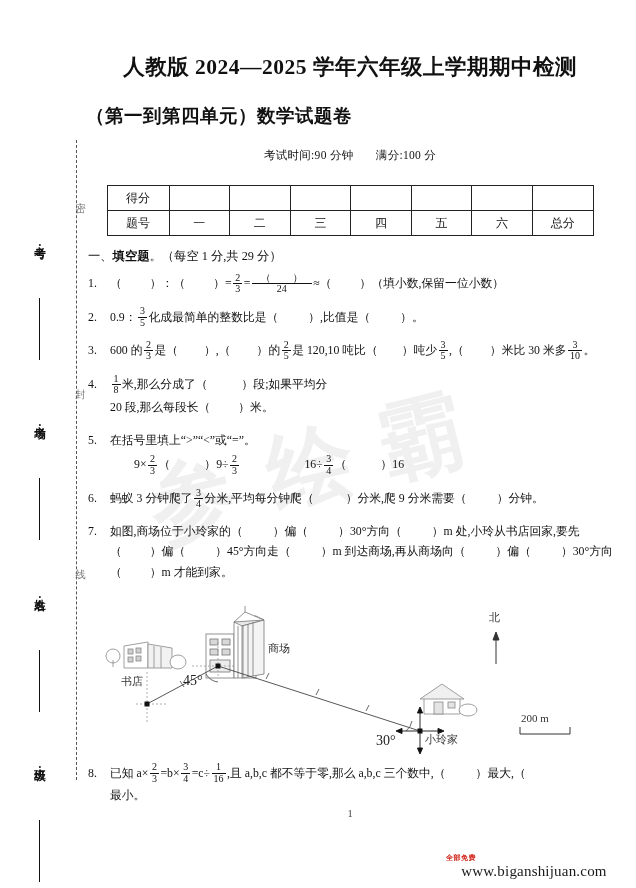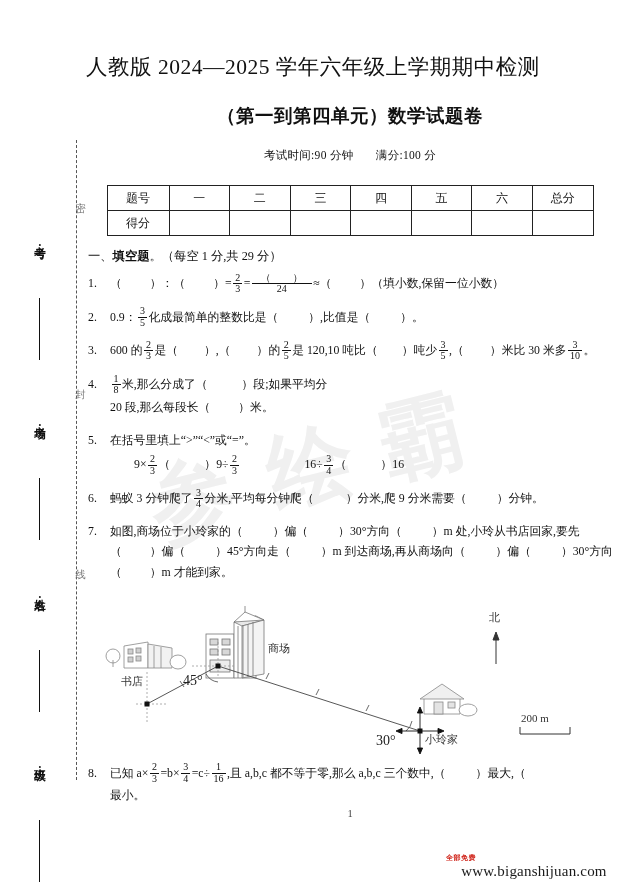--- a/index.html
+++ b/index.html
@@ -90,28 +90,28 @@
 
   
   #page {
     position: absolute;
     left: 86px; top: 0;
     width: 528px; height: 888px;
     z-index: 2;
   }
 
   .title-main {
+    text-align: center;
     font-size: 21.5px;
-    font-weight: normal;
+    font-weight: bold;
     letter-spacing: 0.5px;
     margin-top: 52px;
     white-space: nowrap;
   }
   .title-sub {
-    text-align: center;
     font-size: 18.5px;
     font-weight: bold;
     font-family: "DejaVu Sans", "Liberation Sans", sans-serif;
     margin-top: 22px;
     letter-spacing: 0.5px;
   }
   .title-info {
     text-align: center;
     font-size: 11.5px;
     margin-top: 20px;
@@ -275,38 +275,38 @@
   <div class="title-sub">（第一到第四单元）数学试题卷</div>
   <div class="title-info">
     <span>考试时间:90 分钟</span>
     <span class="gap"></span>
     <span>满分:100 分</span>
   </div>
 
   <table id="score-table">
     <tbody>
         <tr>
+      <td class="hd">得分</td>
+      <td></td>
+      <td></td>
+      <td></td>
+      <td></td>
+      <td></td>
+      <td></td>
+      <td></td>
+    </tr>
+    <tr>
       <td class="hd">题号</td>
       <td>一</td>
       <td>二</td>
       <td>三</td>
       <td>四</td>
       <td>五</td>
       <td>六</td>
       <td>总分</td>
-    </tr>
-    <tr>
-      <td class="hd">得分</td>
-      <td></td>
-      <td></td>
-      <td></td>
-      <td></td>
-      <td></td>
-      <td></td>
-      <td></td>
     </tr>
   </tbody>
     </table>
 
   <div id="questions">
 
     <div class="sec-head">
       <span>一、</span><b>填空题</b><span>。（每空 1 分,共 29 分）</span>
     </div>
 

